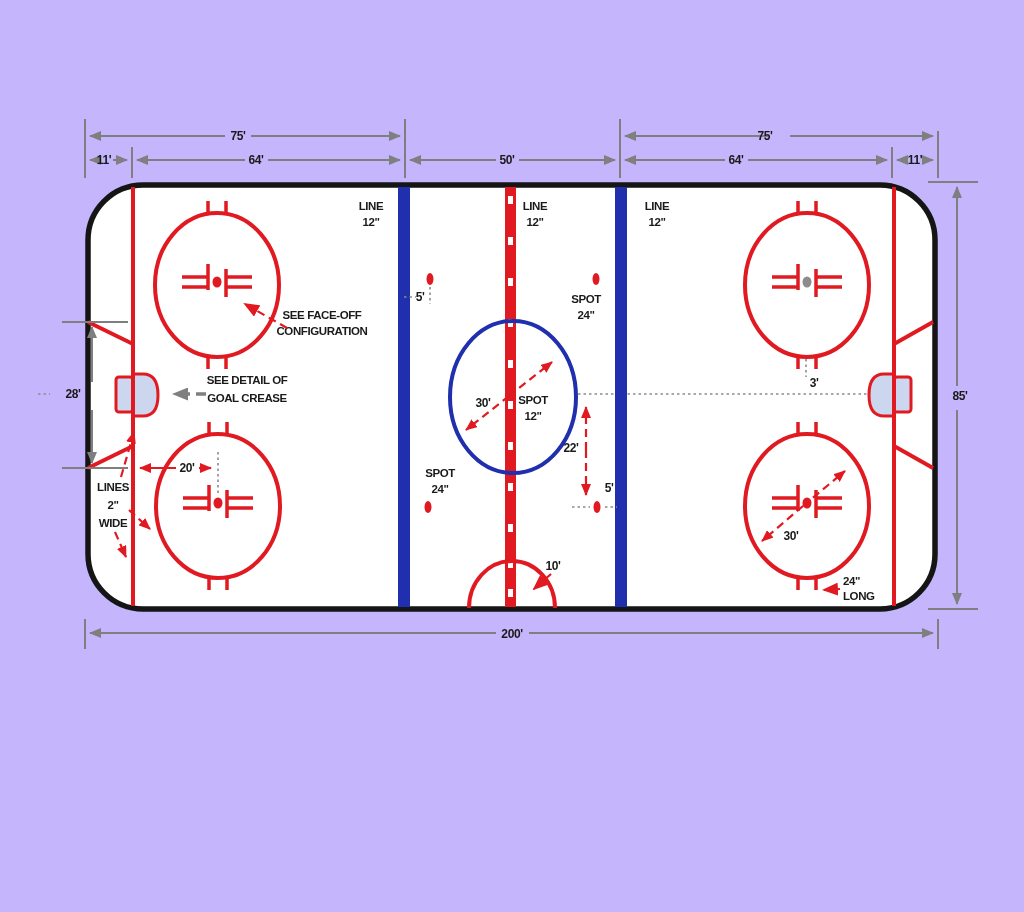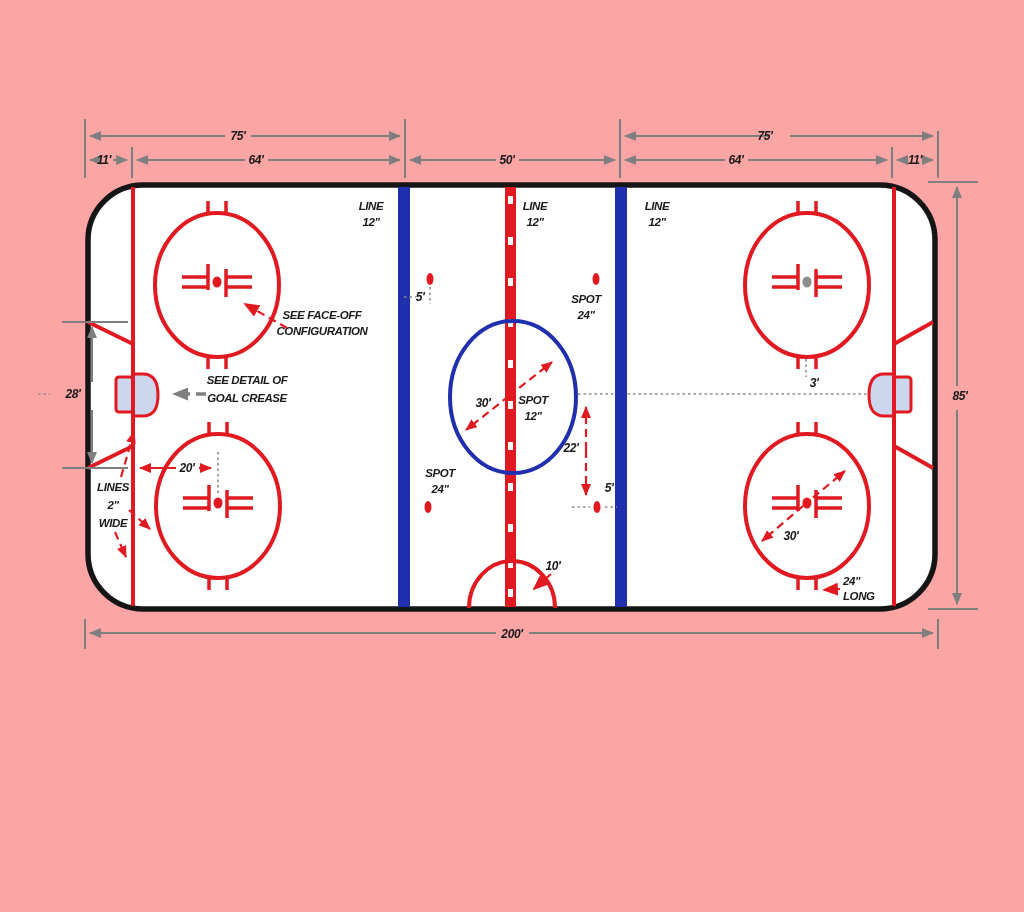--- a/index.html
+++ b/index.html
@@ -1,16 +1,16 @@
 <!DOCTYPE html>
 <html><head>
 <meta charset="utf-8">
 <style>
   html,body{margin:0;padding:0;background:#fff;}
-  .stage{position:relative;width:1024px;height:912px;background:#fca5a5;overflow:hidden;font-style:italic;}
+  .stage{position:relative;width:1024px;height:912px;background:#c4b5fd;overflow:hidden;}
   svg{display:block;}
   svg text{font-family:"Liberation Sans",sans-serif;font-weight:700;fill:#1a1a1a;}
   .t12{font-size:12px;letter-spacing:-0.4px;}
   .t11{font-size:11.5px;letter-spacing:-0.4px;}
   .mid{text-anchor:middle;}
   .gdim{stroke:#7f7f7f;stroke-width:2;fill:none;}
   .gtick{stroke:#7f7f7f;stroke-width:2;fill:none;}
   .gdot{stroke:#8c8c8c;stroke-width:1.6;fill:none;stroke-dasharray:2.5 3;}
   .rthin{stroke:#e01a20;stroke-width:2.2;fill:none;}
   .rdash{stroke:#e01a20;stroke-width:2.2;fill:none;stroke-dasharray:8 5;}

